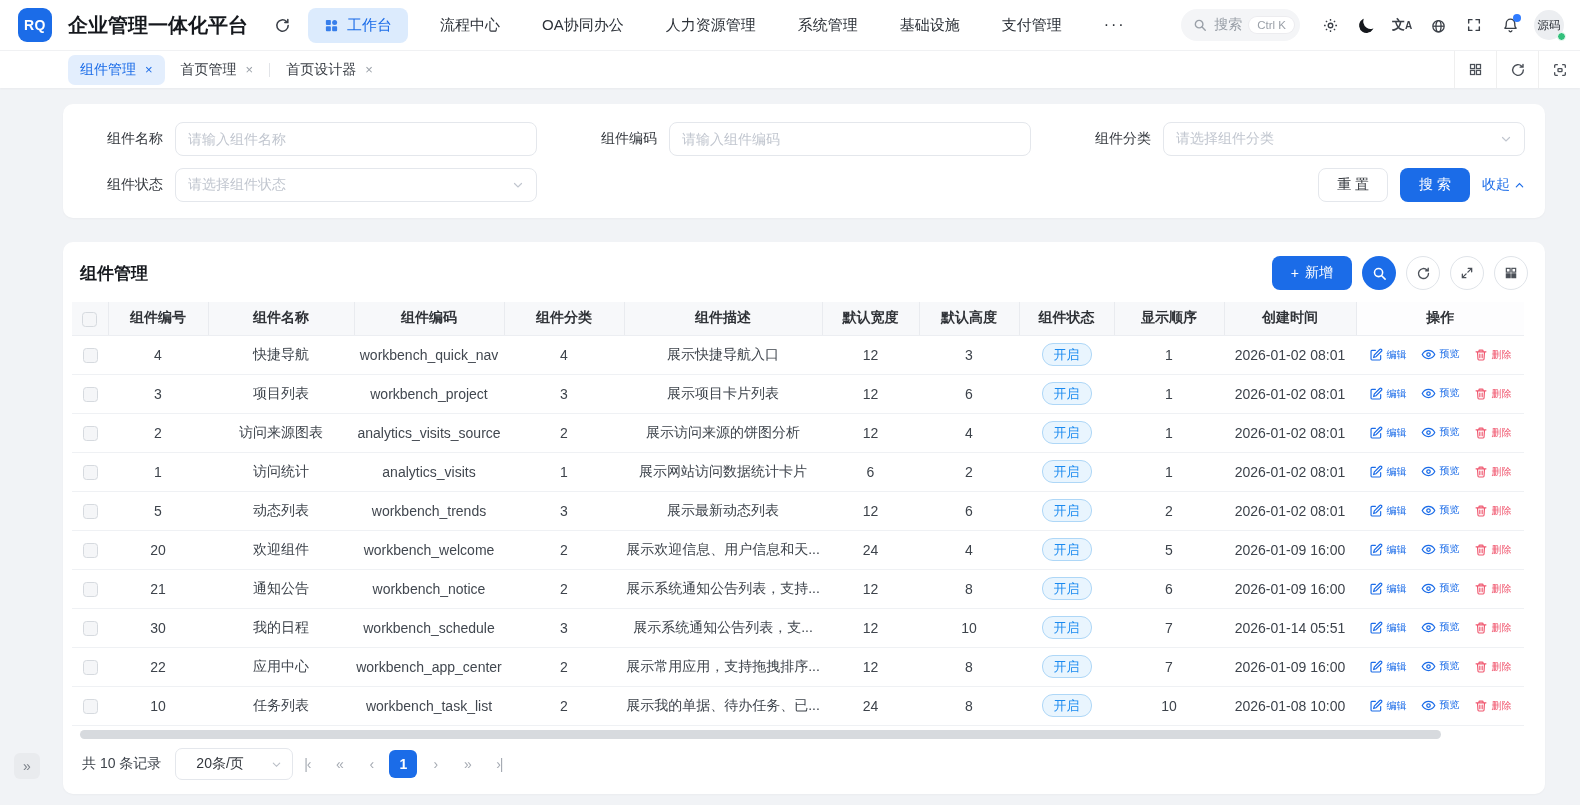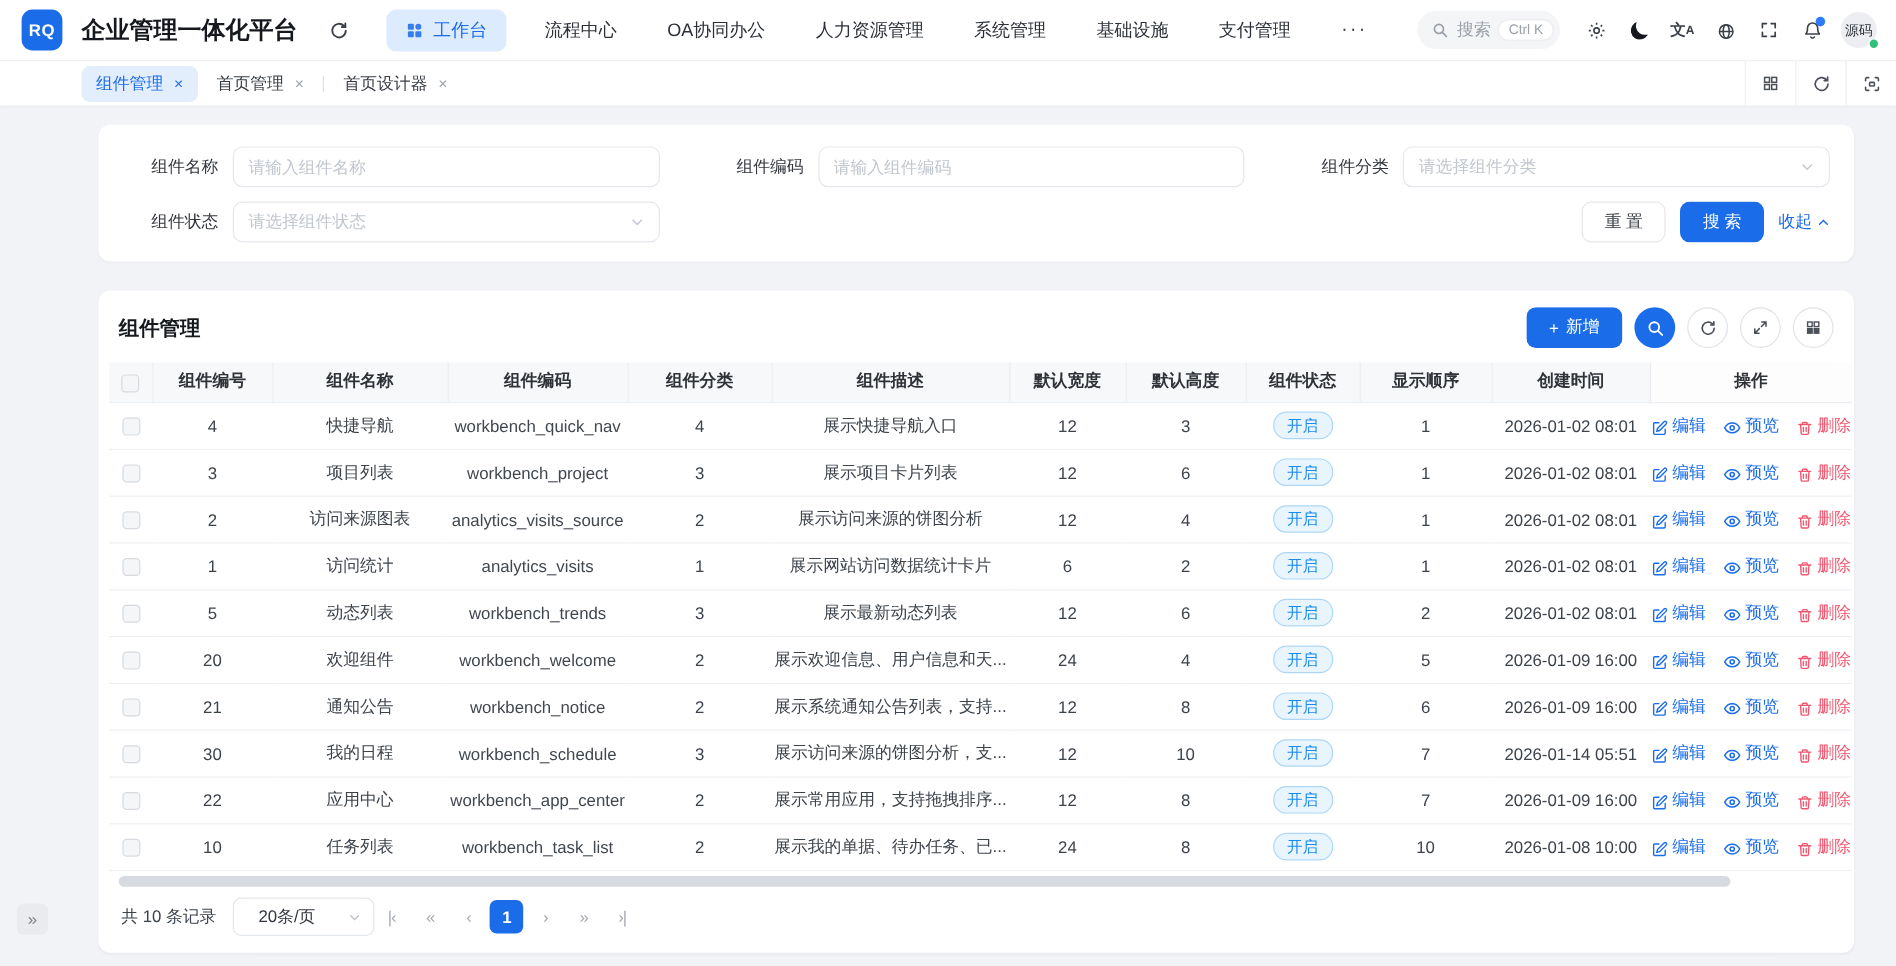--- a/index.html
+++ b/index.html
@@ -6,21 +6,21 @@
   html,body { width:1580px; height:805px; overflow:hidden; }
   body { font-family:"Liberation Sans","DejaVu Sans",sans-serif; background:#f1f3f6; color:#333; font-size:14px; }
   svg { display:block; }
 
   
   .topnav { height:50px; background:#fff; display:flex; align-items:center; padding:0 16px 0 18px; gap:8px; }
   .logo { width:34px; height:34px; border-radius:9px; background:#1b6ce8; color:#fff; font-weight:700; font-size:14px;
           display:flex; align-items:center; justify-content:center; letter-spacing:.5px; }
   .app-title { font-size:20px; font-weight:700; color:#15181d; margin:0 10px 0 8px; white-space:nowrap; }
   .icon-btn { width:32px; height:32px; display:flex; align-items:center; justify-content:center; color:#3b4048; border-radius:8px; cursor:pointer; position:relative; }
-  .nav-items { display:flex; align-items:center; gap:22px; margin-left:16px; flex:1; }
+  .nav-items { display:flex; align-items:center; gap:22px; margin-left:2px; flex:1; }
   .nav-item { font-size:15px; color:#2c3138; white-space:nowrap; cursor:pointer; padding:8px 10px; border-radius:8px; display:flex; gap:8px; align-items:center; }
   .nav-item.active { background:#dcebfd; color:#1b6ce8; padding:8px 16px; }
   .nav-more { color:#2c3138; font-size:16px; letter-spacing:2px; }
   .search-pill { display:flex; align-items:center; gap:7px; background:#f4f5f7; border-radius:16px; height:32px; padding:0 6px 0 12px; color:#9aa0a8; cursor:pointer; }
   .search-pill .s-label { font-size:14px; }
   .kbd { background:#fff; border-radius:10px; padding:2px 8px; font-size:11.5px; color:#9aa0a8; box-shadow:0 0 0 1px #ececef; white-space:nowrap; }
   .right-icons { display:flex; align-items:center; gap:4px; margin-left:6px; }
   .moon { width:15px; height:15px; border-radius:50%; box-shadow:inset 5px -3px 0 0 #15181d; transform:rotate(-12deg); }
   .dot-blue { position:absolute; top:5px; right:5px; width:8px; height:8px; border-radius:50%; background:#2f7bff; }
   .avatar { width:30px; height:30px; border-radius:50%; background:#eceef1; color:#2c3138; font-size:11.5px; display:flex; align-items:center; justify-content:center; position:relative; cursor:pointer; margin-left:4px; }
@@ -32,21 +32,21 @@
   .tabs { display:flex; align-items:center; padding-left:68px; gap:4px; flex:1; }
   .tab { display:flex; align-items:center; gap:9px; height:30px; padding:0 12px; border-radius:7px; color:#383d44; cursor:pointer; position:relative; }
   .tab .x { color:#9aa0a8; font-size:13px; }
   .tab.active { background:#e3eefd; color:#1b6ce8; }
   .tab.active .x { color:#1b6ce8; }
   .tab-sep { width:1px; height:14px; background:#e2e4e8; align-self:center; }
   .tabbar-actions { display:flex; }
   .tabbar-actions .tb-btn { width:42px; display:flex; align-items:center; justify-content:center; border-left:1px solid #efefef; color:#4b5058; cursor:pointer; }
 
   
-  .content { position:relative; height:701px; padding:16px 35px 0 82px; }
+  .content { position:relative; height:701px; padding:16px 35px 0 63px; }
   .card { background:#fff; border-radius:10px; box-shadow:0 1px 2px rgba(18,25,38,.03); }
 
   
   .filter-card { padding:18px 20px 16px; }
   .filter-grid { display:grid; grid-template-columns:1fr 1fr 1fr; column-gap:40px; row-gap:12px; align-items:center; }
   .field { display:flex; align-items:center; }
   .field .flabel { width:92px; text-align:right; padding-right:12px; flex-shrink:0; color:#33373d; }
   .ctrl { flex:1; height:34px; border:1px solid #e4e7ec; border-radius:8px; background:#fff; display:flex; align-items:center; padding:0 12px; color:#c1c6cf; }
   input.ctrl { outline:none; font-size:14px; font-family:inherit; }
   input.ctrl::placeholder { color:#c1c6cf; }
@@ -70,21 +70,21 @@
   table { border-collapse:collapse; table-layout:fixed; width:1452px; }
   th { background:#f7f8fa; font-weight:600; color:#2f3237; font-size:14px; height:33px; border-right:1px solid #e9ebef; border-bottom:1px solid #eceef2; white-space:nowrap; overflow:hidden; }
   th:last-child { border-right:none; }
   td { height:39px; border-bottom:1px solid #eff1f4; text-align:center; color:#3d434b; font-size:14px; white-space:nowrap; overflow:hidden; background:#fff; }
   .cell-code { color:#41474f; }
   .col-action-th { background:#fdfdfe; }
   .col-action { box-shadow:-9px 0 9px -7px rgba(15,25,40,.16); }
   .cb { width:15px; height:15px; border:1.5px solid #d6dadf; border-radius:3.5px; background:#f5f6f8; display:inline-block; vertical-align:middle; cursor:pointer; }
   .badge { display:inline-block; padding:3px 11px; font-size:13px; color:#1a8af0; background:#e9f5fe; border:1px solid #aed7f7; border-radius:11px; line-height:1.2; }
   .actions { display:flex; align-items:center; justify-content:center; gap:14px; }
-  .act { display:inline-flex; align-items:flex-end; gap:4px; cursor:pointer; font-size:14px; }
+  .act { display:inline-flex; align-items:flex-start; gap:4px; cursor:pointer; font-size:10px; }
   .act-blue { color:#1b6ce8; }
   .act-red { color:#f0566e; }
 
   .hscroll { height:9px; margin:4px 8px 0; border-radius:5px; position:relative; }
   .hscroll .thumb { position:absolute; left:0; top:0; height:9px; width:94%; background:#d7dade; border-radius:5px; cursor:pointer; }
 
   .table-footer { display:flex; align-items:center; justify-content:flex-start; height:55px; padding:0 10px 4px; }
   .tf-left { display:flex; align-items:center; gap:14px; color:#3d434b; }
   .page-size { width:118px; height:32px; border:1px solid #e4e7ec; border-radius:7px; display:flex; align-items:center; justify-content:space-between; padding:0 10px 0 20px; color:#33373d; cursor:pointer; }
   .pager { display:flex; align-items:center; gap:4px; color:#a6abb3; }
@@ -587,21 +587,21 @@
             </span>
           </div>
         </td>
       </tr>
           <tr>
         <td><span class="cb"></span></td>
         <td>30</td>
         <td>我的日程</td>
         <td class="cell-code">workbench_schedule</td>
         <td>3</td>
-        <td>展示访问来源的饼图分析，支...</td>
+        <td>展示系统通知公告列表，支...</td>
         <td>12</td>
         <td>10</td>
         <td><span class="badge">开启</span></td>
         <td>7</td>
         <td>2026-01-14 05:51</td>
         <td class="col-action">
           <div class="actions">
             <span class="act act-blue">
               <svg width="14" height="14" viewBox="0 0 24 24" fill="none" stroke="currentColor" stroke-width="2" stroke-linecap="round">
                     <path d="M11 4H5a1.5 1.5 0 0 0-1.5 1.5V19A1.5 1.5 0 0 0 5 20.5h13.5A1.5 1.5 0 0 0 20 19v-6"></path>

